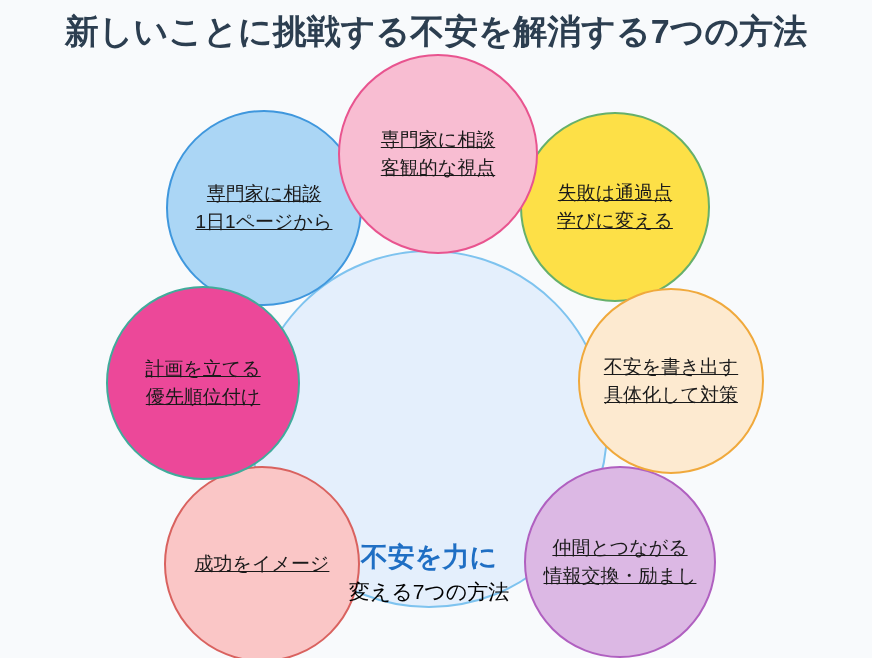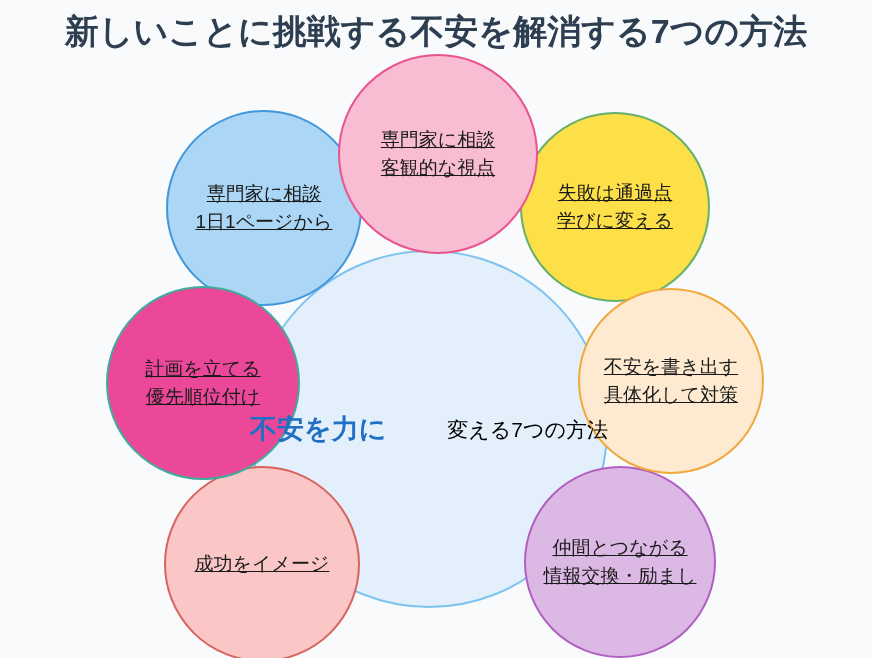--- a/index.html
+++ b/index.html
@@ -51,22 +51,23 @@
     z-index: 1;
   }
   .hub-text {
     position: absolute;
     left: 250px;
     top: 250px;
     width: 358px;
     height: 358px;
     z-index: 4;
     display: flex;
+    flex-direction: column;
     align-items: center;
-    justify-content: space-between;
+    justify-content: flex-end;
     pointer-events: none;
   }
   .hub-line1 {
     font-size: 27px;
     font-weight: bold;
     color: #1f6fc4;
     line-height: 34px;
     white-space: nowrap;
   }
   .hub-line2 {

